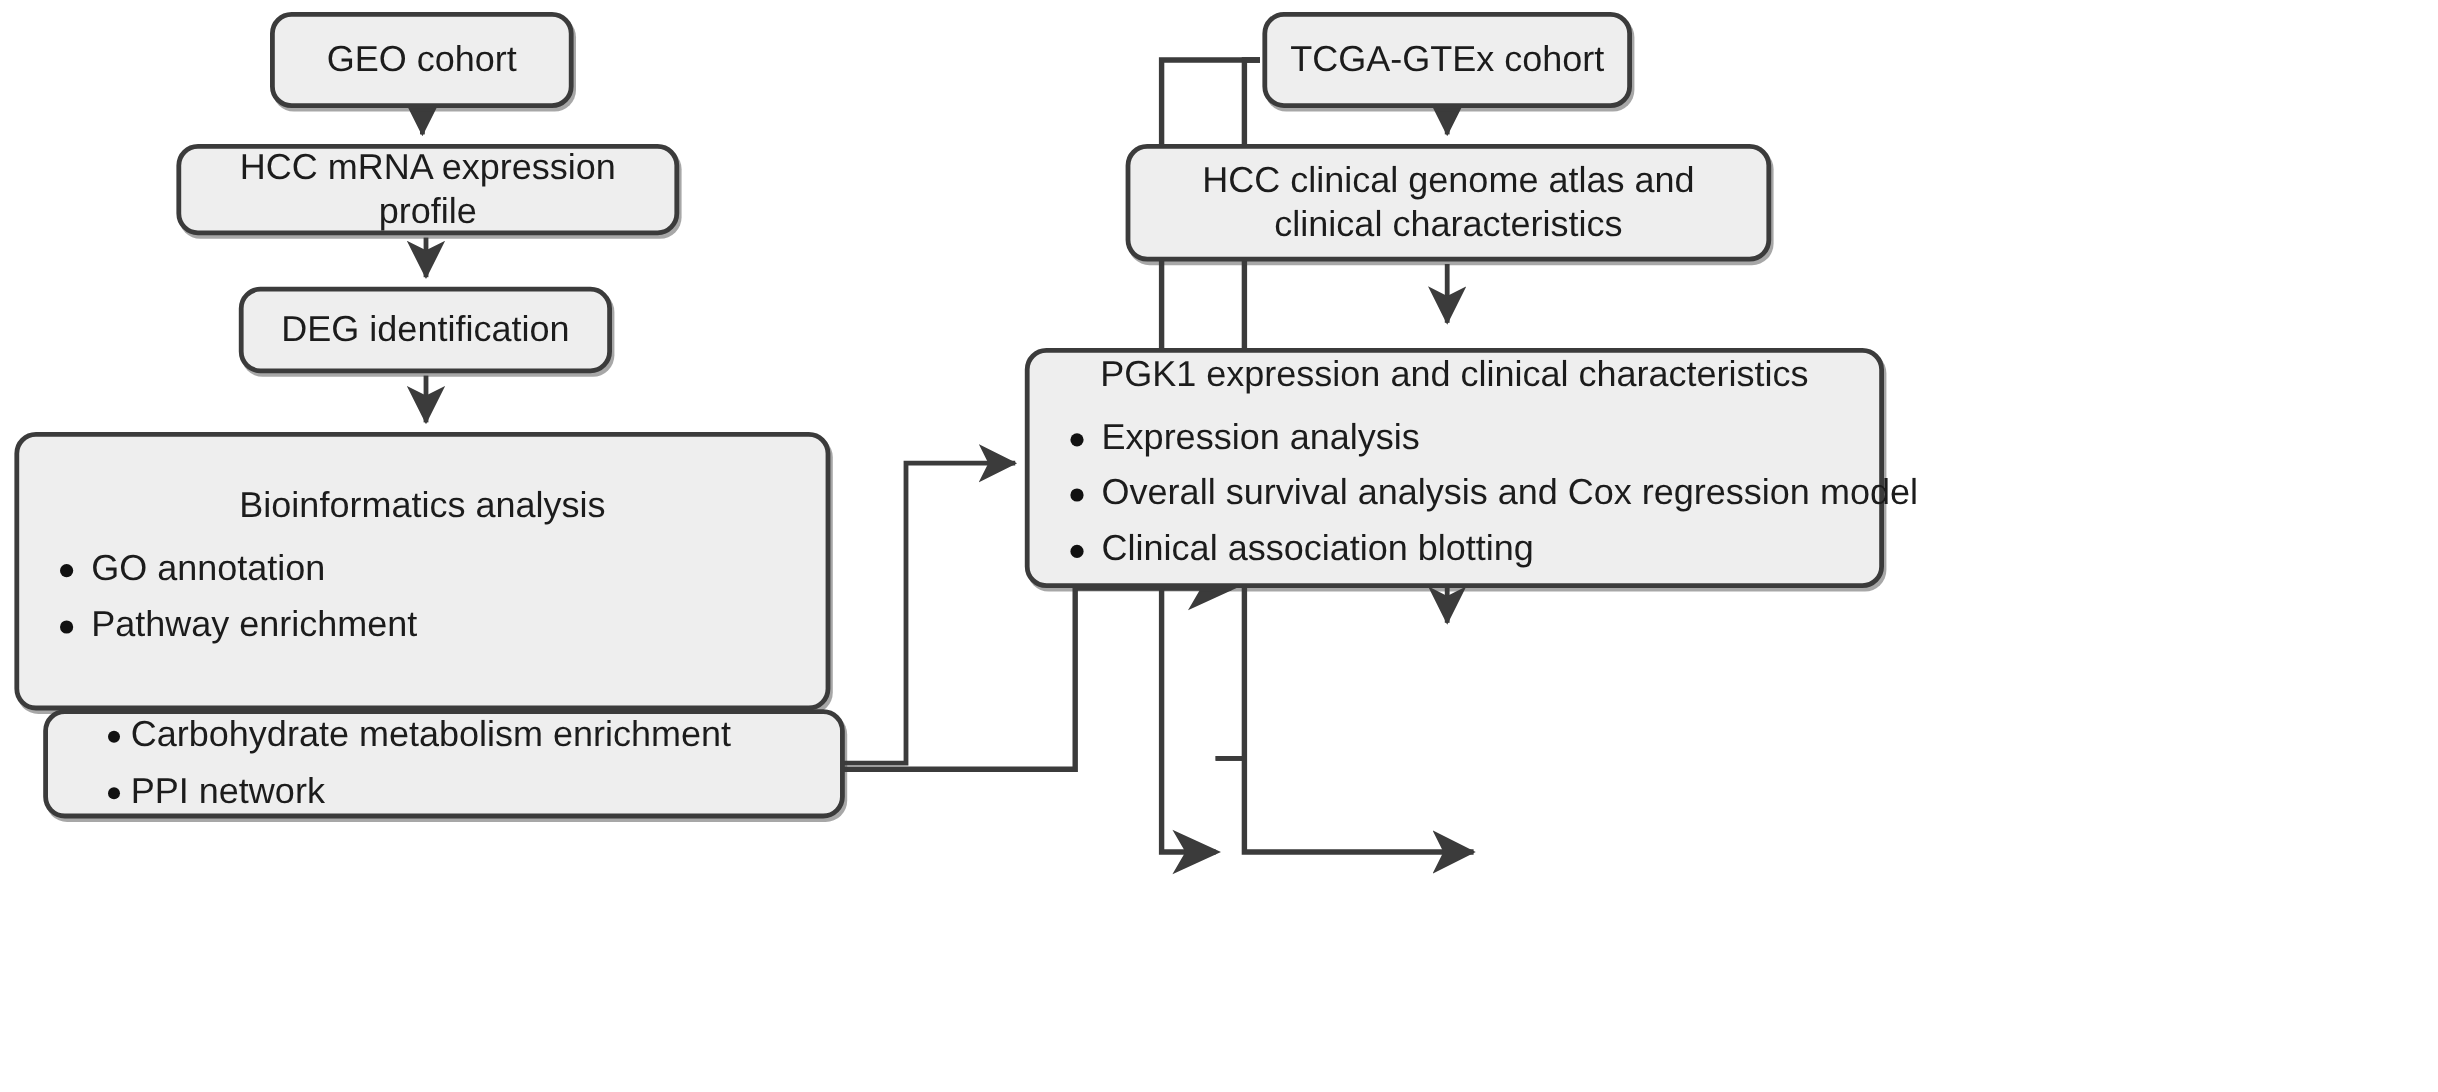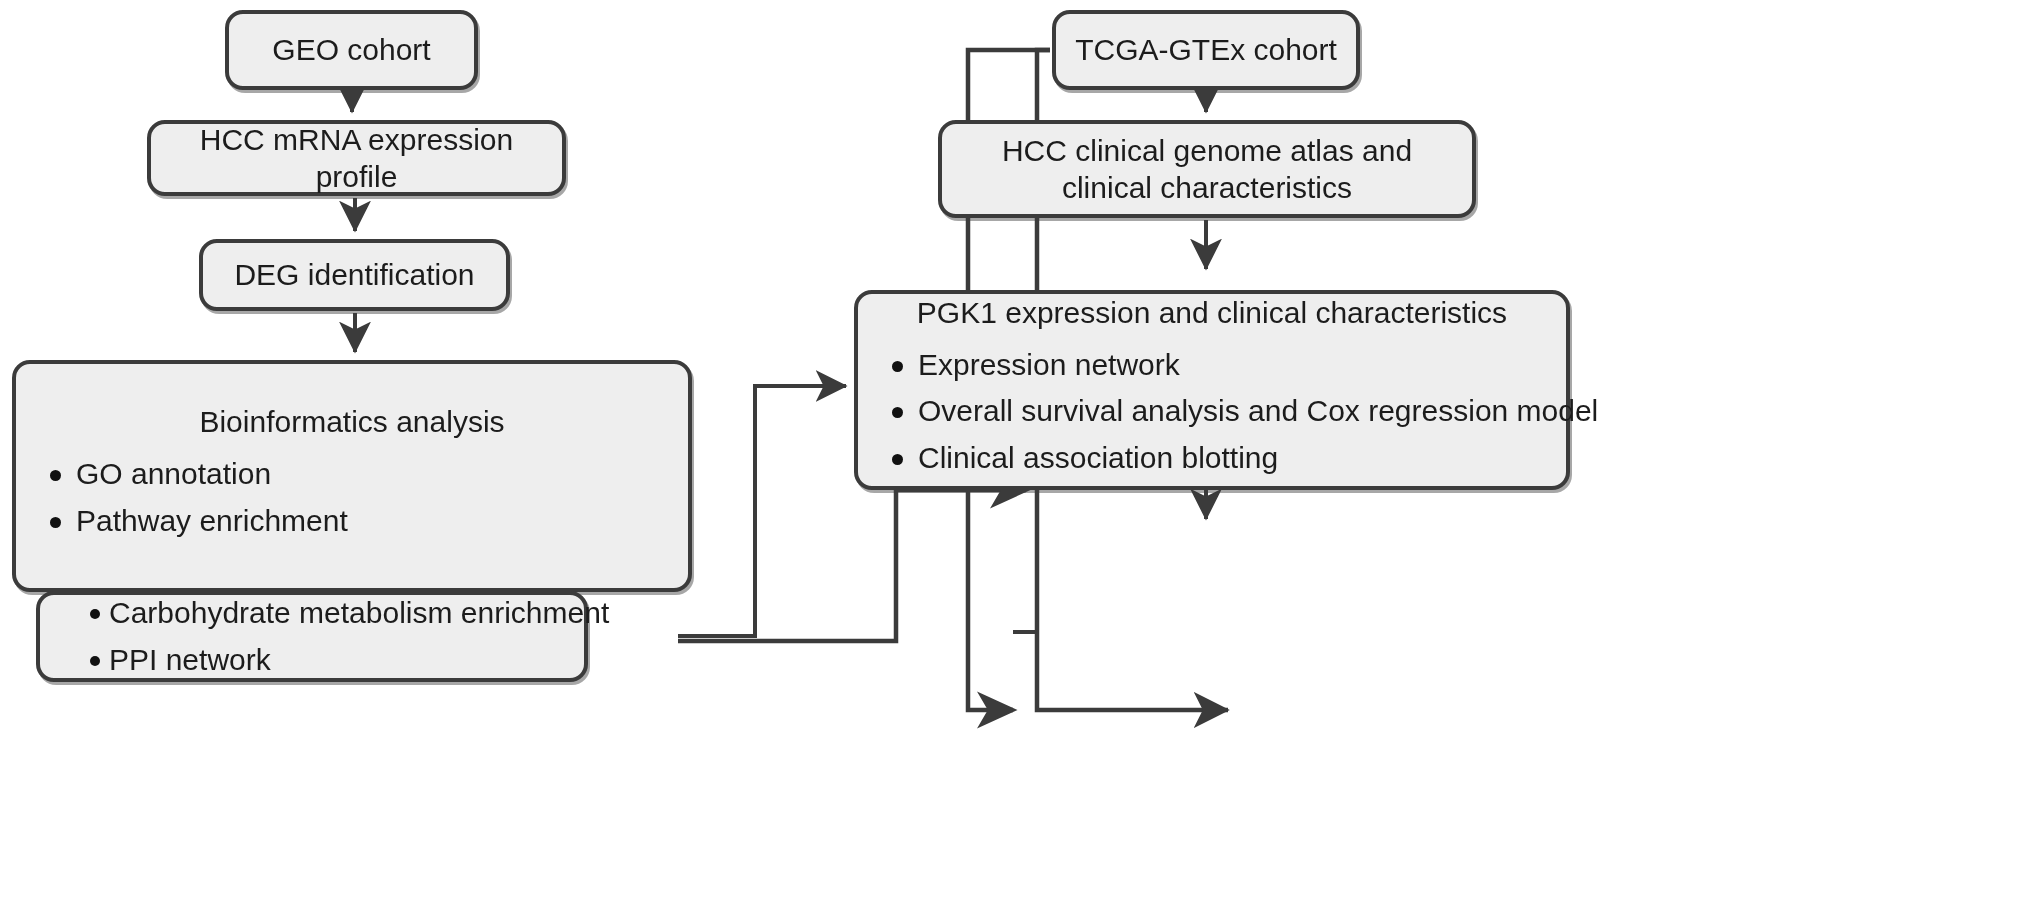--- a/index.html
+++ b/index.html
@@ -76,21 +76,21 @@
   ul.bullets.tight li::before {
     width: 10px;
     height: 10px;
     left: 0;
   }
   
   #n-geo            { left: 225px;  top: 10px;  width: 253px; height: 80px; }
   #n-mrna           { left: 147px;  top: 120px; width: 419px; height: 76px; }
   #n-deg            { left: 199px;  top: 239px; width: 311px; height: 72px; }
   #n-bioinf         { left: 12px;   top: 360px; width: 680px; height: 232px; }
-  #n-carb           { left: 36px;   top: 591px; width: 552px; height: 91px; }
+  #n-carb           { left: 36px;   top: 591px; width: 668px; height: 91px; }
   #n-tcga           { left: 1052px; top: 10px;  width: 308px; height: 80px; }
   #n-atlas          { left: 938px;  top: 120px; width: 538px; height: 98px; }
   #n-pgk1           { left: 854px;  top: 290px; width: 716px; height: 200px; }
   #n-exp            { left: 1021px; top: 527px; width: 378px; height: 146px; }
 </style>
 </head>
 <body>
 
 <div id="canvas">
 
@@ -184,20 +184,20 @@
     <div class="node-title">HCC clinical genome atlas and clinical characteristics</div>
   </div>
 
   <div class="node" id="n-tcga">
     <div class="node-title">TCGA-GTEx cohort</div>
   </div>
 
   <div class="node has-list" id="n-pgk1">
     <div class="node-title">PGK1 expression and clinical characteristics</div>
     <ul class="bullets">
-      <li>Expression network</li>
+      <li>Expression analysis</li>
       <li>Overall survival analysis and Cox regression model</li>
       <li>Clinical association blotting</li>
     </ul>
   </div>
 
 
 </div>
 
 </body></html>

